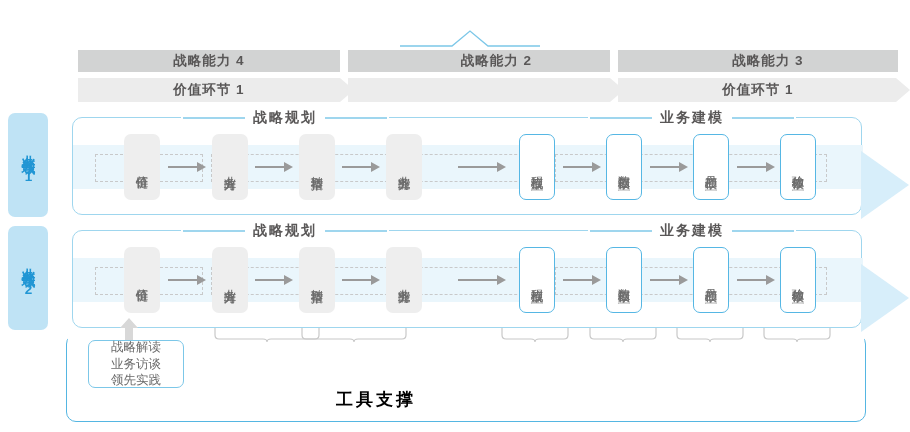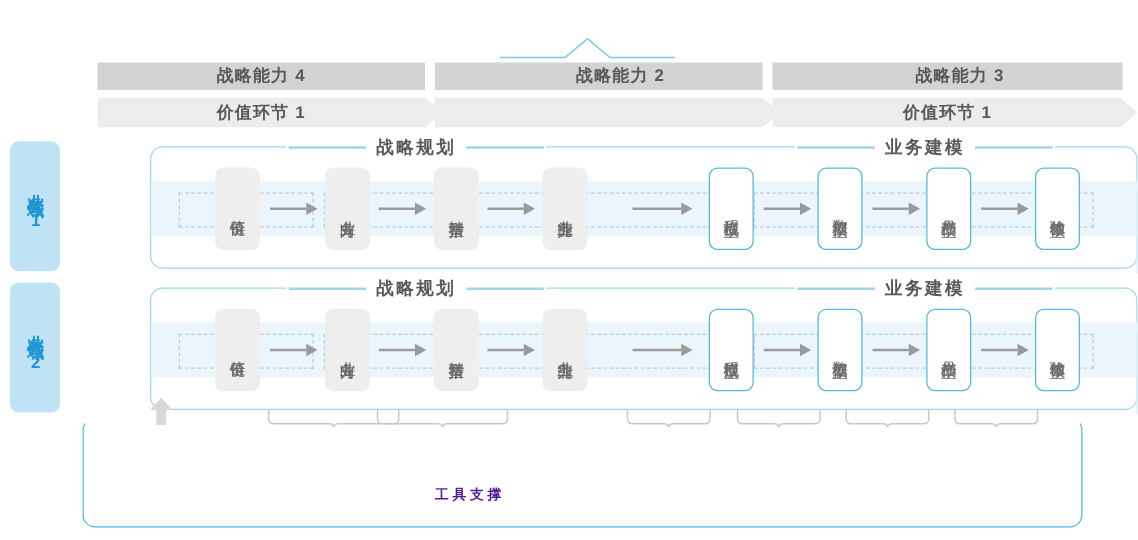--- a/index.html
+++ b/index.html
@@ -62,21 +62,20 @@
     letter-spacing: 2px;
   }
   #domain-tab-0 { top: 113px; height: 104px; }
   #domain-tab-1 { top: 226px; height: 104px; }
 
   
   .domain-row {
     position: absolute; left: 72px; width: 790px;
     border: 1.5px solid #9fd6ee; border-radius: 10px;
     background: #ffffff;
-    margin-left: 48px;
   }
   #domain-row-0 { top: 117px; height: 98px; }
   #domain-row-1 { top: 230px; height: 98px; }
 
   
   .flow-band {
     position: absolute; left: 0px; top: 27px;
     width: 790px; height: 44px;
     background: #eaf6fc;
   }
@@ -151,22 +150,22 @@
   #tool-support-frame {
     position: absolute; left: 66px; top: 334px; width: 800px; height: 88px;
     border: 1.5px solid #55b6e2; border-radius: 10px; z-index: 1;
   }
   #tool-support-mask {
     position: absolute; left: 68px; top: 332px; width: 796px; height: 48px;
     background: #ffffff; z-index: 2;
   }
   #tool-support-title {
     position: absolute; left: 0; top: 388px; width: 752px;
-    text-align: center; font-size: 11px; font-weight: bold;
-    color: #4c1d95; letter-spacing: 3px; z-index: 5;
+    text-align: center; font-size: 17px; font-weight: bold;
+    color: #000000; letter-spacing: 3px; z-index: 5;
   }
 </style>
 </head>
 <body>
 
 <div id="stage">
 
 
   <svg class="peak-line" width="140" height="22">
     <path d="M0,18 L52,18 L70,3 L88,18 L140,18" fill="none" stroke="#7cc7e8" stroke-width="1.3"></path>
@@ -330,20 +329,21 @@
   <svg class="bracket" style="left:588px; top:328px;" width="70" height="14">
     <path d="M2,0 L2,7 Q2,11 6,11 L31,11 Q35,11 35,14 Q35,11 39,11 L64,11 Q68,11 68,7 L68,0" fill="none" stroke="#c8c8c8" stroke-width="1.2"></path>
   </svg>
   <svg class="bracket" style="left:675px; top:328px;" width="70" height="14">
     <path d="M2,0 L2,7 Q2,11 6,11 L31,11 Q35,11 35,14 Q35,11 39,11 L64,11 Q68,11 68,7 L68,0" fill="none" stroke="#c8c8c8" stroke-width="1.2"></path>
   </svg>
   <svg class="bracket" style="left:762px; top:328px;" width="70" height="14">
     <path d="M2,0 L2,7 Q2,11 6,11 L31,11 Q35,11 35,14 Q35,11 39,11 L64,11 Q68,11 68,7 L68,0" fill="none" stroke="#c8c8c8" stroke-width="1.2"></path>
   </svg>
 
+  <div id="tool-box-0">战略解读<br>业务访谈<br>领先实践</div>
   <div class="tool-label" style="left:215px; top:346px; width:104px;">宏观能力<br>规划</div>
   <div class="tool-label" style="left:297px; top:346px; width:114px;">业务能力地图 /<br>能力主题文档</div>
   <div class="tool-label" style="left:498px; top:346px; width:74px;">五级流程<br>模型</div>
   <div class="tool-label" style="left:586px; top:346px; width:74px;">C 级数据<br>模型</div>
   <div class="tool-label" style="left:673px; top:353px; width:74px;">产品模板</div>
   <div class="tool-label" style="left:760px; top:353px; width:74px;">界面标准</div>
 
   <div id="tool-support-title">工具支撑</div>
 
 </div>

